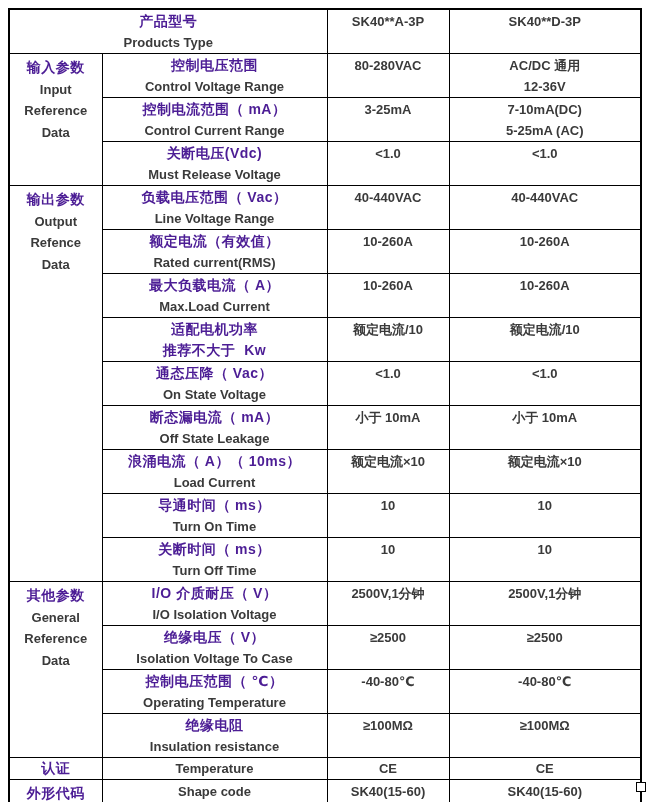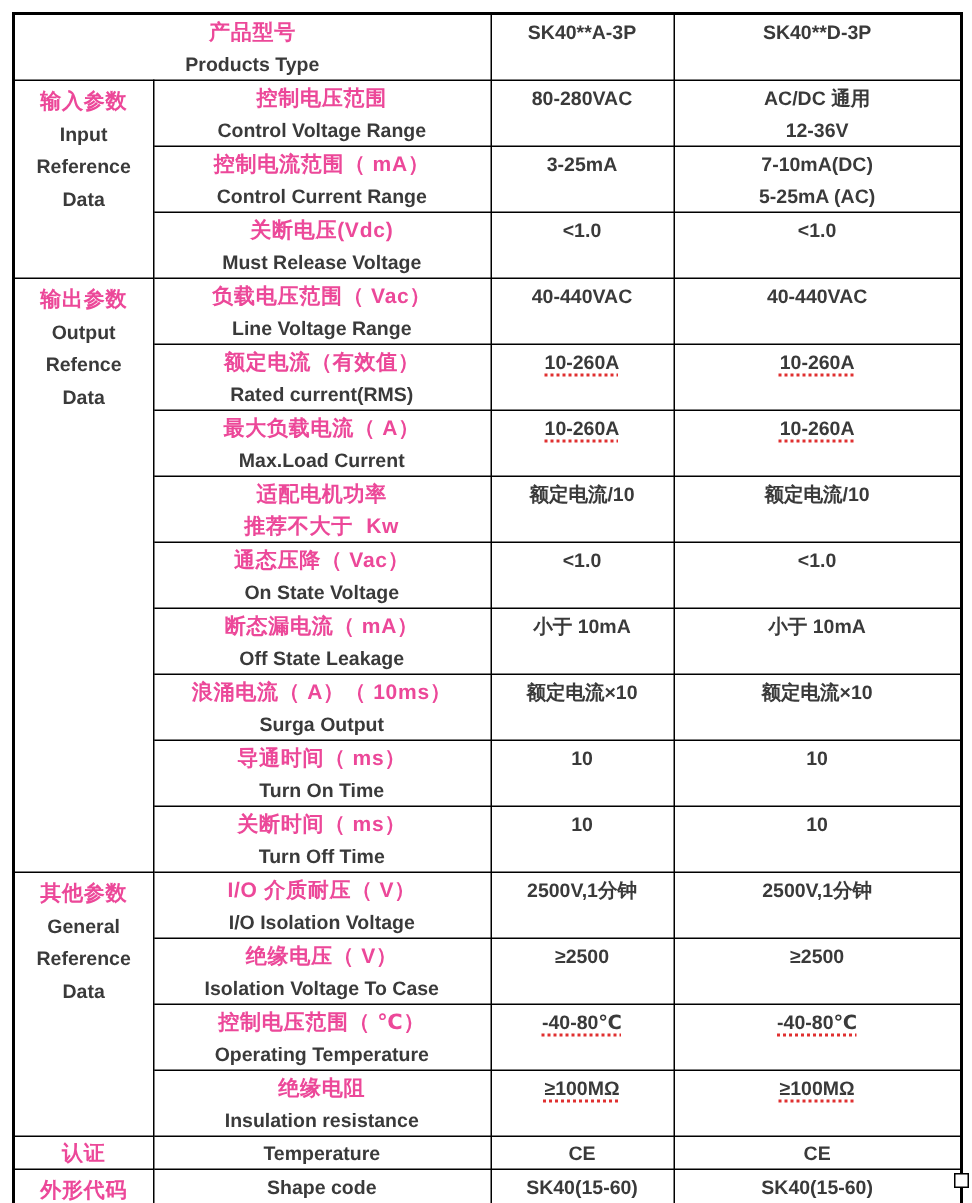--- a/index.html
+++ b/index.html
@@ -31,26 +31,25 @@
     font-size: 13px;
     overflow: hidden;
   }
   tr.h39  { height: 39px; }
   tr.h43  { height: 43px; }
   tr.h42  { height: 42px; padding-left: 27px; }
   tr.h21  { height: 21px; }
   tr.h32  { height: 32px; }
   .line { line-height: 21px; white-space: pre-wrap; }
   .cl   { line-height: 21.5px; white-space: pre-wrap; }
-  .zh   { font-size: 14px; color: #ec4899; letter-spacing: 0.5px; }
+  .zh   { font-size: 14px; color: #4c1d95; letter-spacing: 0.5px; }
   td.cat { padding-top: 3px; }
   tr.vmid td { vertical-align: middle; padding-top: 0; }
   tr.h32 td { vertical-align: top; }
   .sq {
-    text-decoration: underline;
     text-decoration-style: dotted;
     text-decoration-color: #e03030;
     text-decoration-thickness: 2px;
     text-underline-offset: 3px;
   }
   .resize-handle {
     position: absolute;
     left: 636px;
     top: 782px;
     width: 8px;
@@ -203,21 +202,21 @@
     <td>
       <div class="line">小于 10mA</div>
     </td>
     <td>
       <div class="line">小于 10mA</div>
     </td>
   </tr>
   <tr class="h43">
     <td>
       <div class="line zh">浪涌电流（ A）（ 10ms）</div>
-      <div class="line">Surga Output</div>
+      <div class="line">Load Current</div>
     </td>
     <td>
       <div class="line">额定电流×10</div>
     </td>
     <td>
       <div class="line">额定电流×10</div>
     </td>
   </tr>
   <tr class="h43">
     <td>

